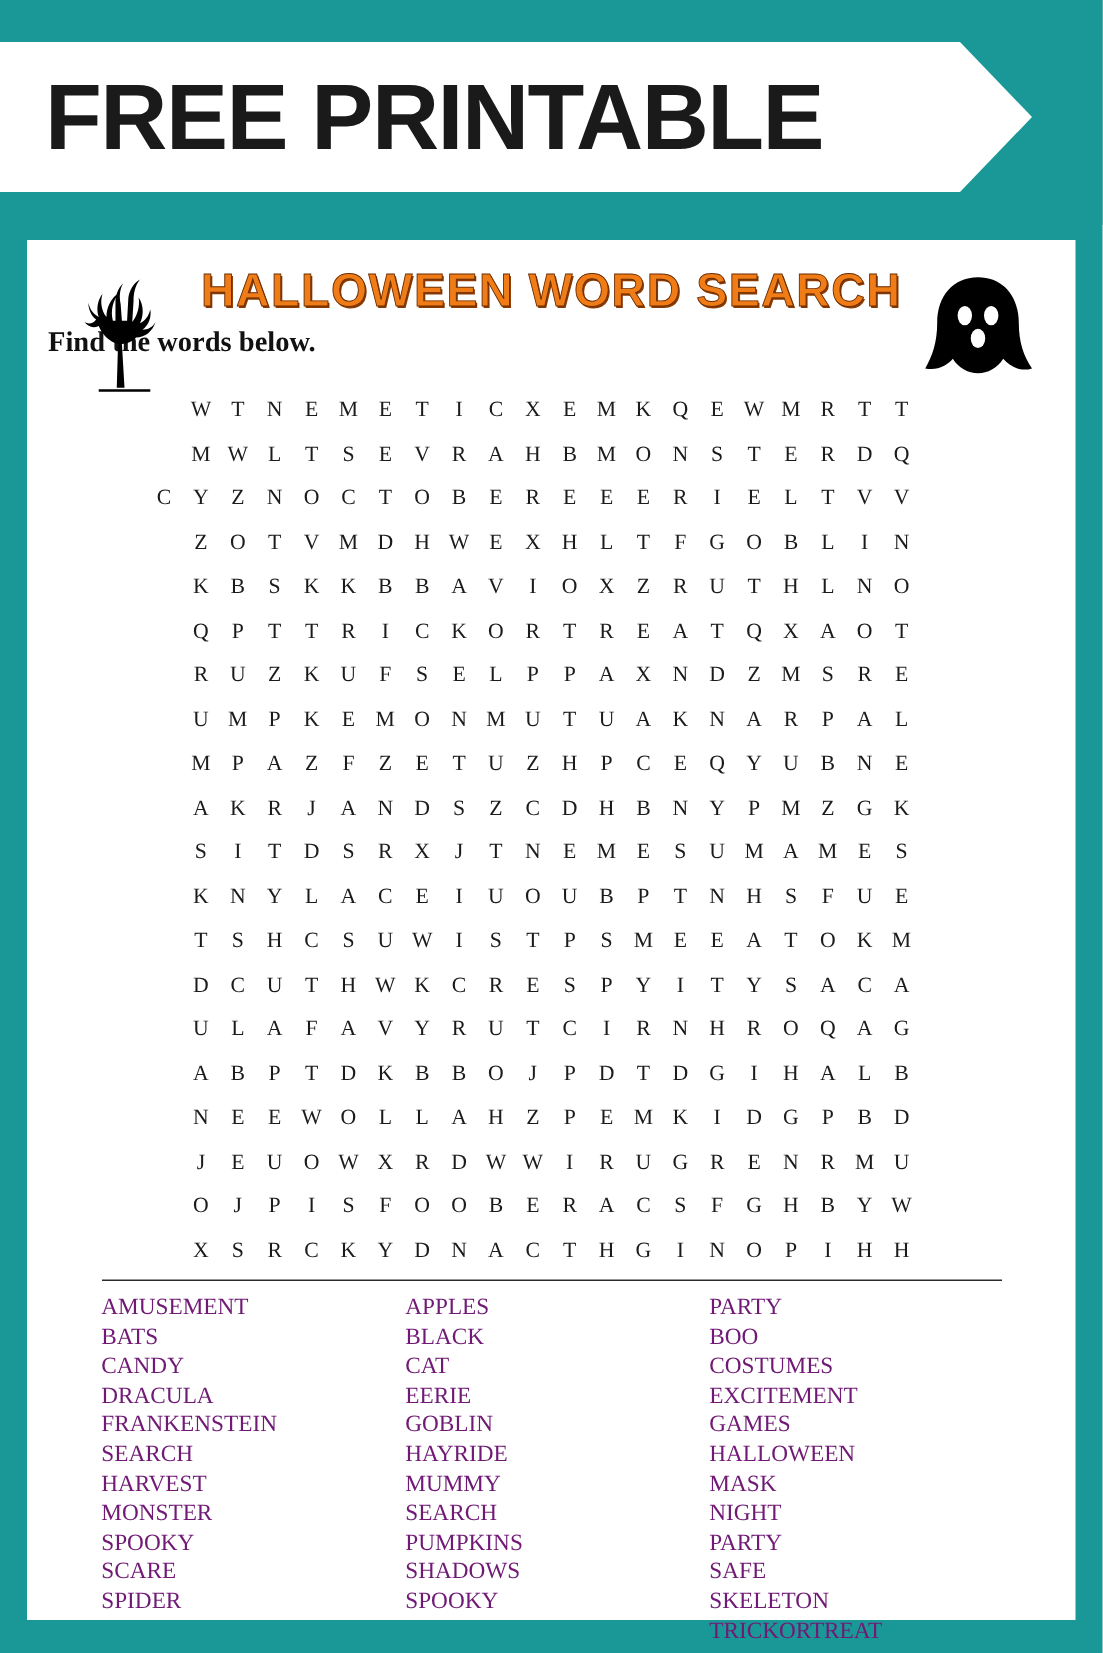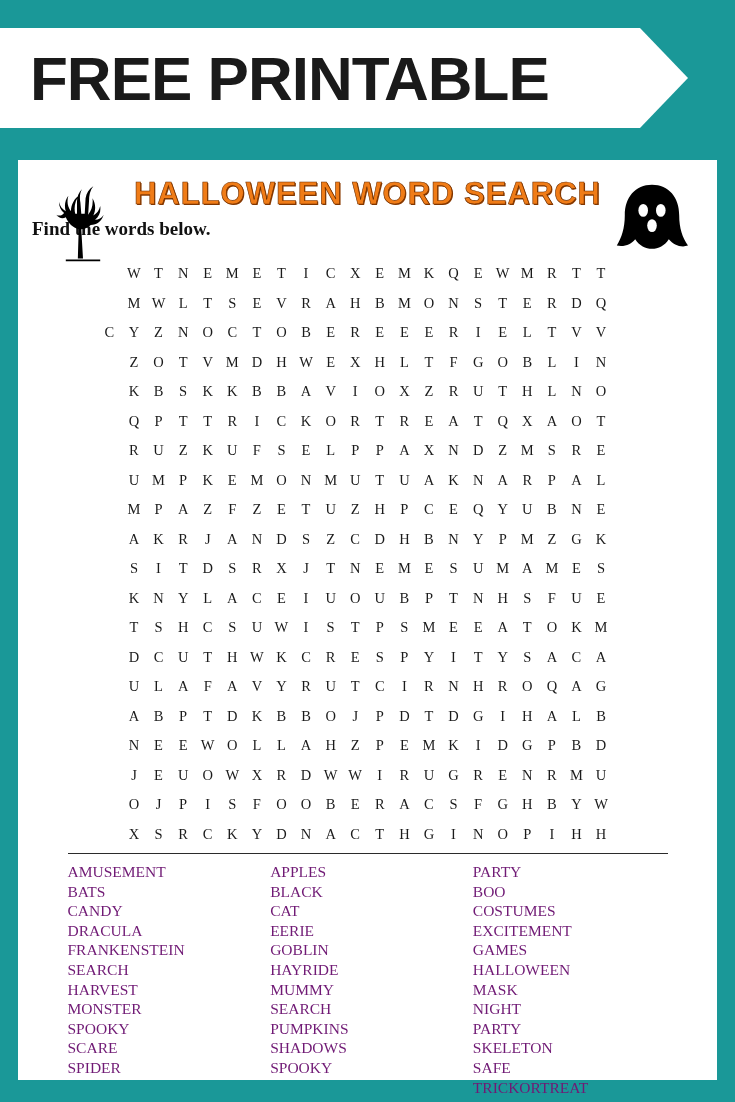--- a/index.html
+++ b/index.html
@@ -690,20 +690,20 @@
         <ul>
           <li>PARTY</li>
           <li>BOO</li>
           <li>COSTUMES</li>
           <li>EXCITEMENT</li>
           <li>GAMES</li>
           <li>HALLOWEEN</li>
           <li>MASK</li>
           <li>NIGHT</li>
           <li>PARTY</li>
+          <li>SAFE</li>
           <li>SKELETON</li>
-          <li>SAFE</li>
           <li>TRICKORTREAT</li>
         </ul>
       </div>
 
   </div>
 </div>
 
 </body></html>

